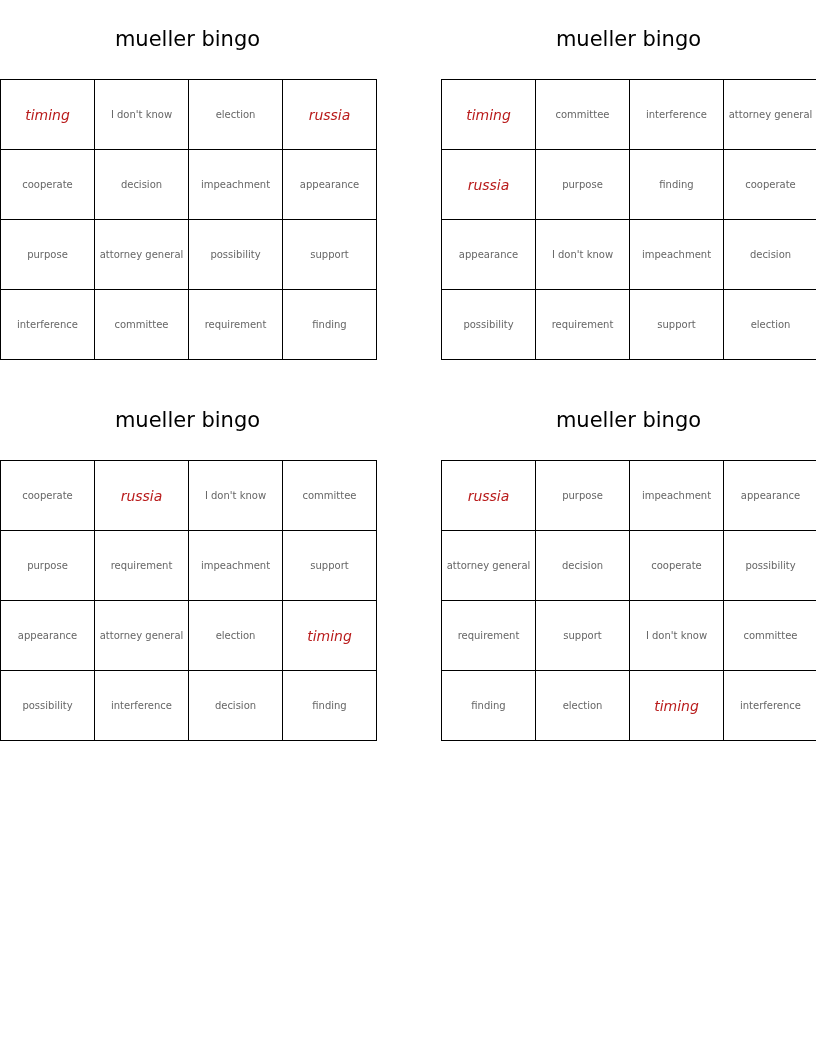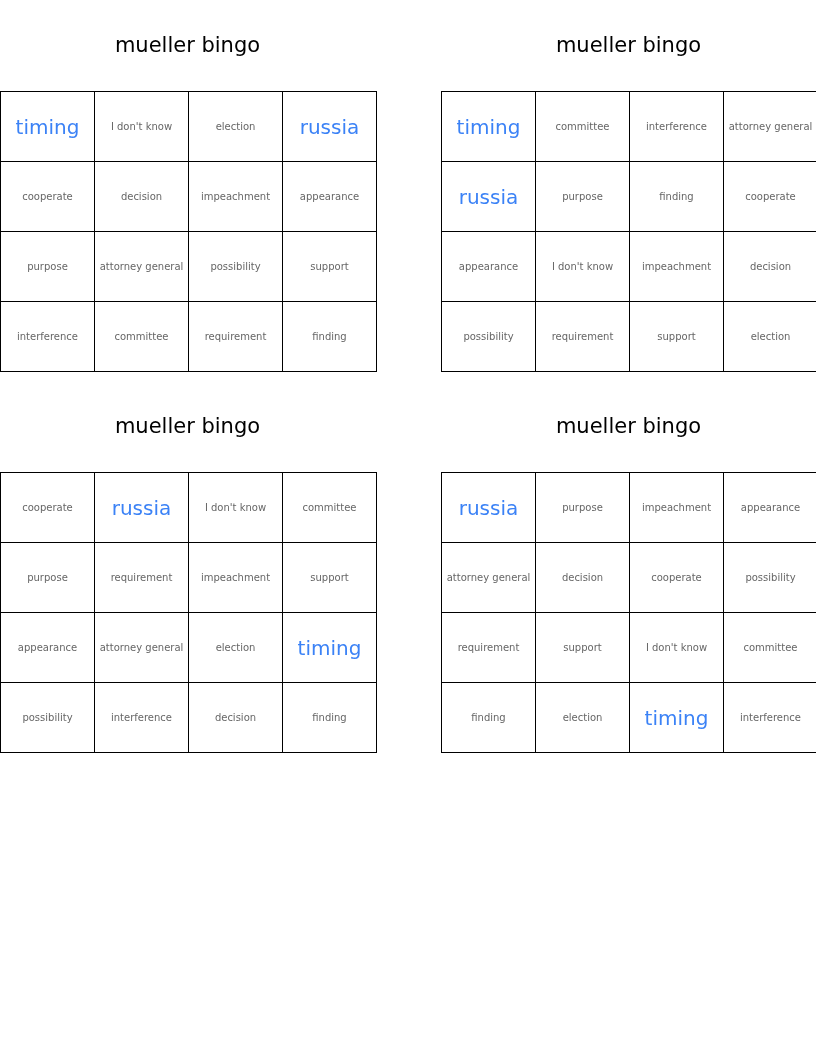--- a/index.html
+++ b/index.html
@@ -17,43 +17,44 @@
     .card {
       position: absolute;
       width: 375px;
     }
     .card-title {
       text-align: center;
       font-size: 21px;
       color: #000000;
       height: 55px;
       line-height: 55px;
-      margin: 18px;
+      margin: 12px;
       font-weight: normal;
     }
     table.grid {
       border-collapse: collapse;
       table-layout: fixed;
       width: 375px;
     }
     table.grid td {
       border: 1px solid #000000;
       width: 93px;
       height: 69px;
       text-align: center;
       vertical-align: middle;
       padding: 0;
       color: #666666;
       font-size: 10px;
       white-space: nowrap;
       overflow: hidden;
     }
     table.grid td.big {
-      font-size: 20px;
-      color: #3b82f6;
+      font-size: 14px;
+      color: #b91c1c;
+      font-style: italic;
     }
   </style>
 </head>
 <body>
 
 <div class="card" style="left:0px; top:0px;">
   <h2 class="card-title">mueller bingo</h2>
   <table class="grid">
     <tbody>
         <tr>

